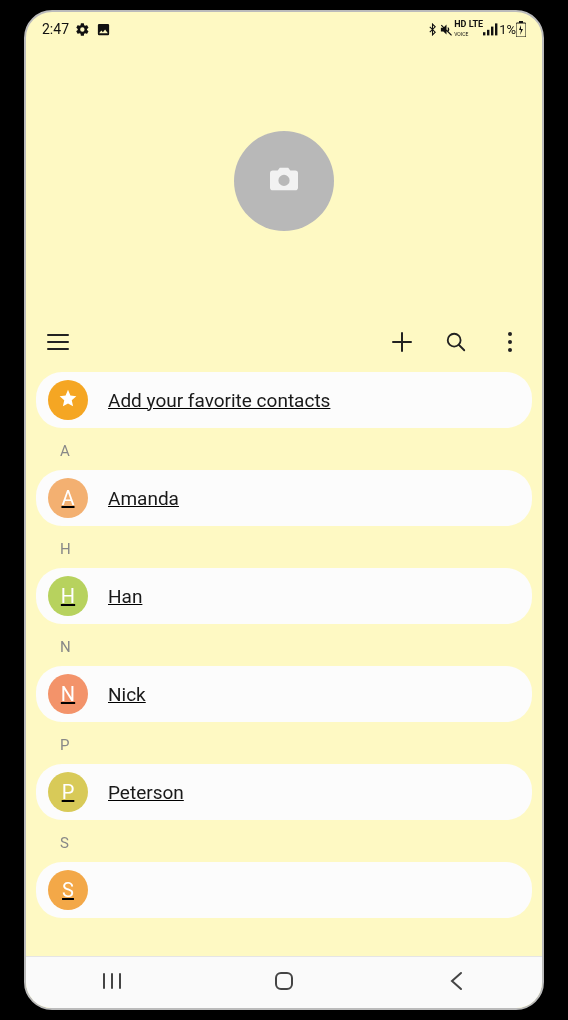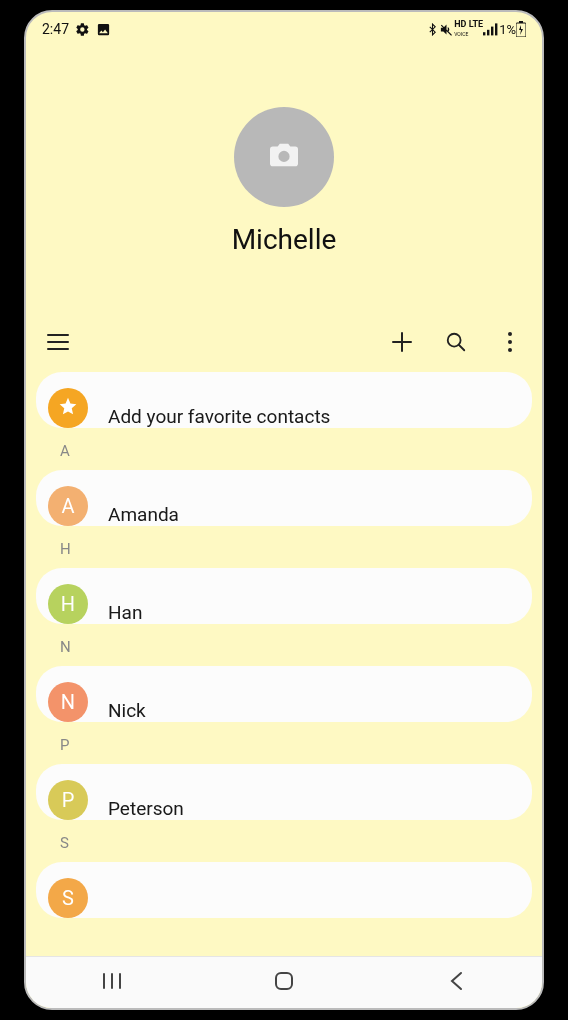--- a/index.html
+++ b/index.html
@@ -75,23 +75,24 @@
   .list {
     flex:1;
     overflow:hidden;
     padding: 0 10px;
   }
   .row {
     background: #fcfcfc;
     border-radius: 26px;
     height: 56px;
     display:flex;
-    align-items:flex-end;
+    align-items:center;
     padding: 0 12px;
     cursor:pointer;
+    text-decoration:underline;
   }
   .section-label {
     font-size: 15px;
     color: #888;
     padding: 14px 0 10px 24px;
   }
   .badge {
     width: 40px;
     height: 40px;
     border-radius: 50%;
@@ -170,21 +171,20 @@
   </div>
 
   <div class="hero">
     <div class="avatar-big">
       <span>
         <svg width="34" height="28" viewBox="0 0 24 20" fill="#f2f2f2">
             <path d="M9 2l-1.5 2H4a2 2 0 0 0-2 2v10a2 2 0 0 0 2 2h16a2 2 0 0 0 2-2V6a2 2 0 0 0-2-2h-3.5L15 2H9zm3 13a4 4 0 1 1 0-8 4 4 0 0 1 0 8z"></path>
           </svg>
       </span>
     </div>
-    <div class="profile-name">Michelle</div>
   </div>
 
   <div class="toolbar">
     <div class="iconbtn">
       <span>
         <svg width="22" height="18" viewBox="0 0 22 18" stroke="#222" stroke-width="2" stroke-linecap="round">
             <line x1="1" y1="2" x2="21" y2="2"></line>
             <line x1="1" y1="9" x2="21" y2="9"></line>
             <line x1="1" y1="16" x2="21" y2="16"></line>
           </svg>

